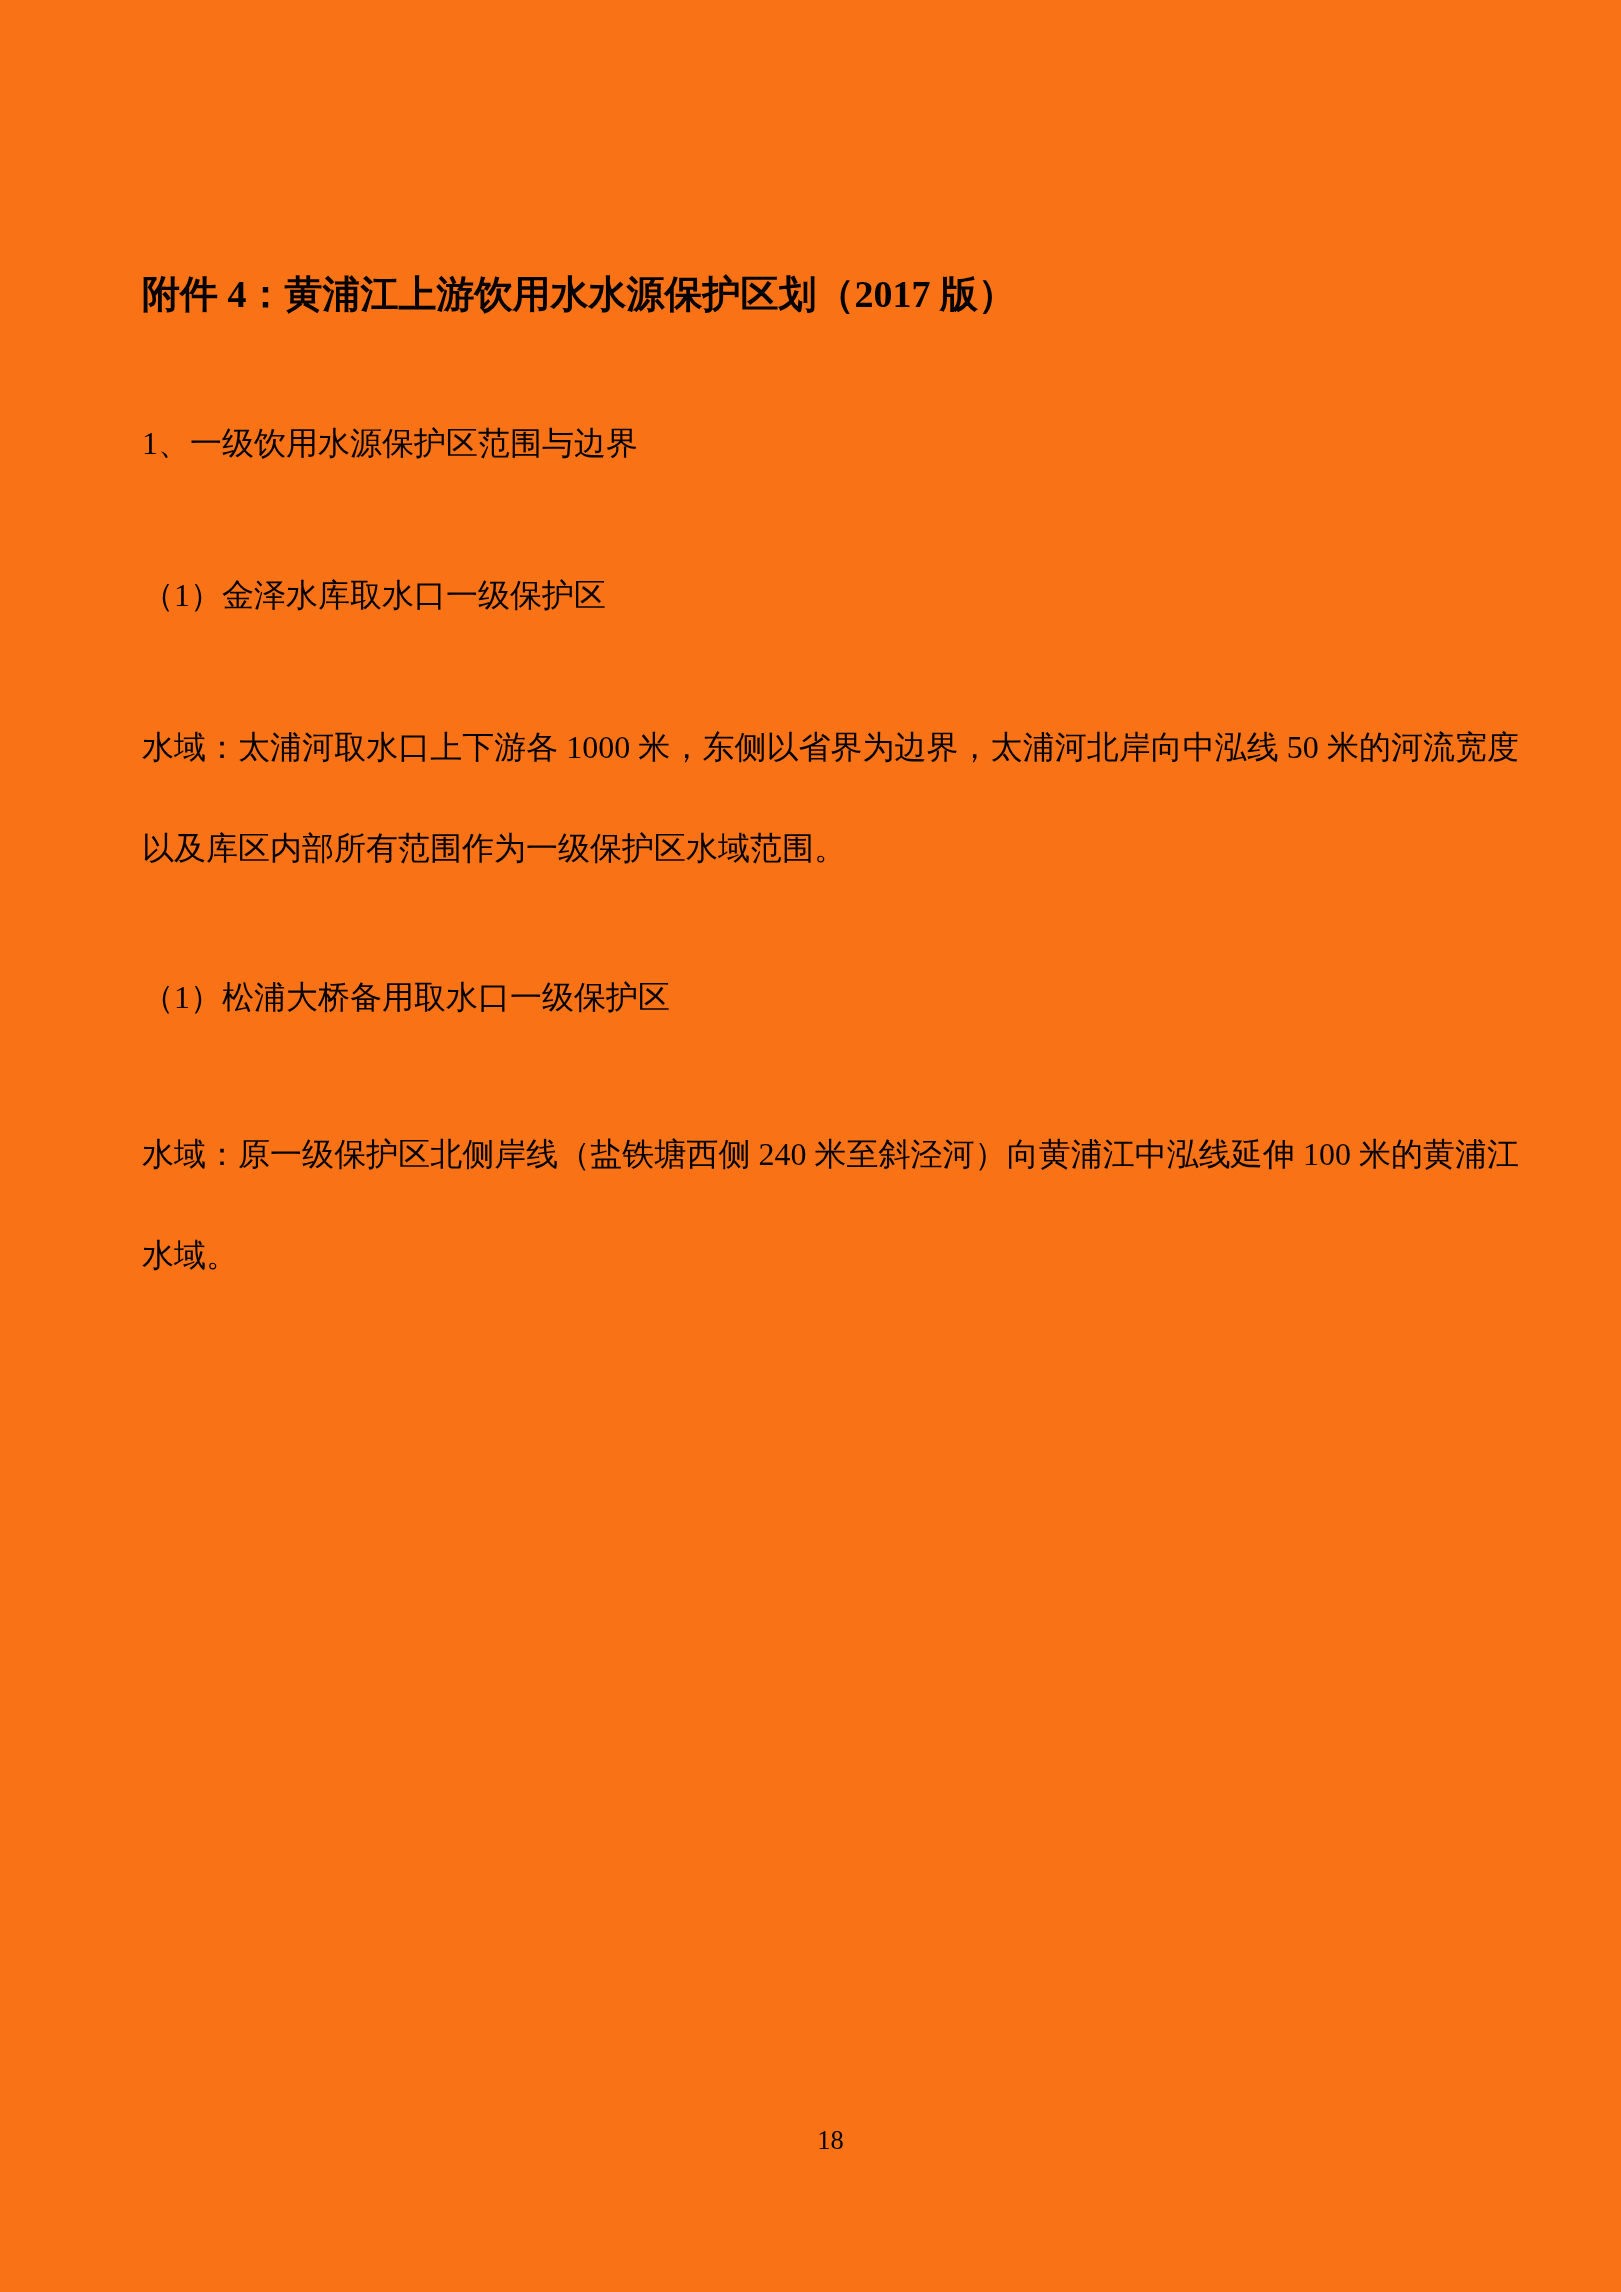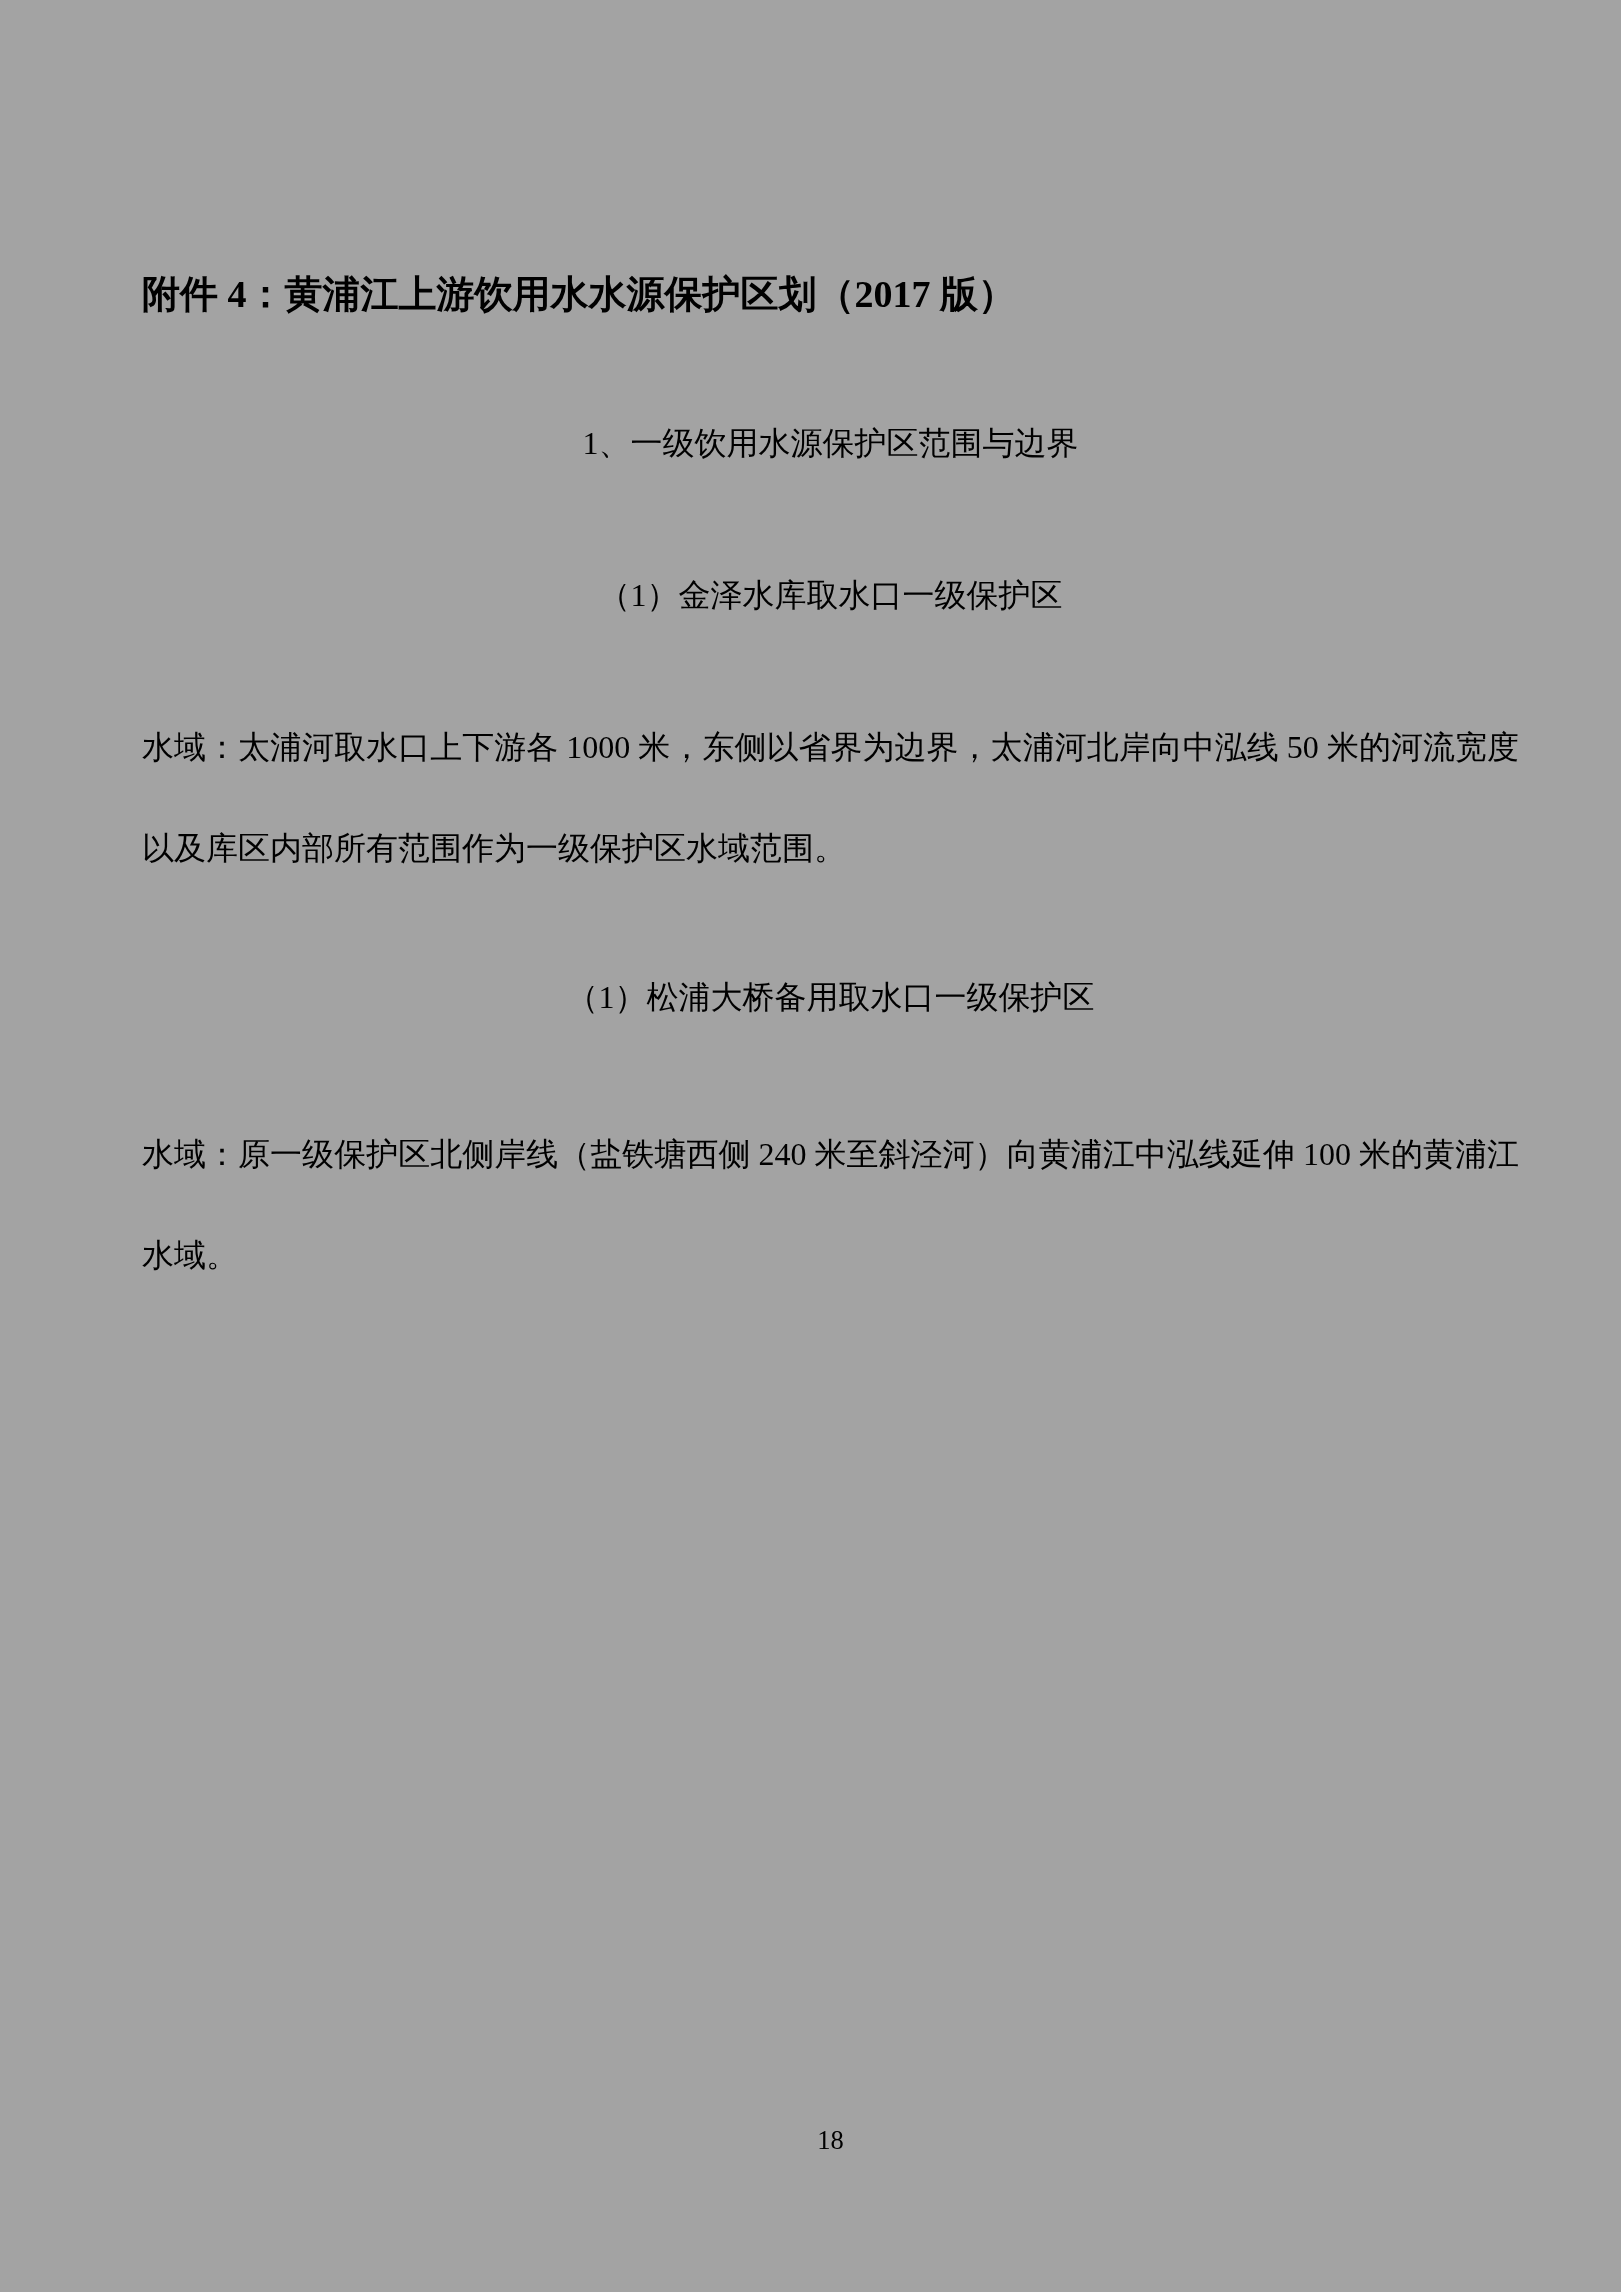--- a/index.html
+++ b/index.html
@@ -1,20 +1,20 @@
 <!DOCTYPE html>
 <html lang="zh"><head>
 <meta charset="utf-8">
 <style>
   html, body { margin: 0; padding: 0; background: #ffffff; }
   .page {
     position: relative;
     width: 1621px;
     height: 2293px;
-    background: #a3a3a3;
+    background: #f97316;
     color: #000000;
     font-family: "Liberation Serif", "DejaVu Serif", serif;
     overflow: hidden;
   }
   .content {
     position: absolute;
     left: 142px;
     top: 269px;
     width: 1377px;
   }
@@ -23,21 +23,20 @@
     font-weight: bold;
     line-height: 51px;
     margin: 0 0 73px 0;
     white-space: nowrap;
   }
   .heading, .subheading {
     font-size: 32px;
     font-weight: normal;
     line-height: 101px;
     margin: 0;
-    text-align: center;
   }
   .para {
     font-size: 32px;
     font-weight: normal;
     line-height: 101px;
     margin: 0;
     text-align: justify;
     text-justify: inter-ideograph;
   }
   .mb-41 { margin-bottom: 40px; }

